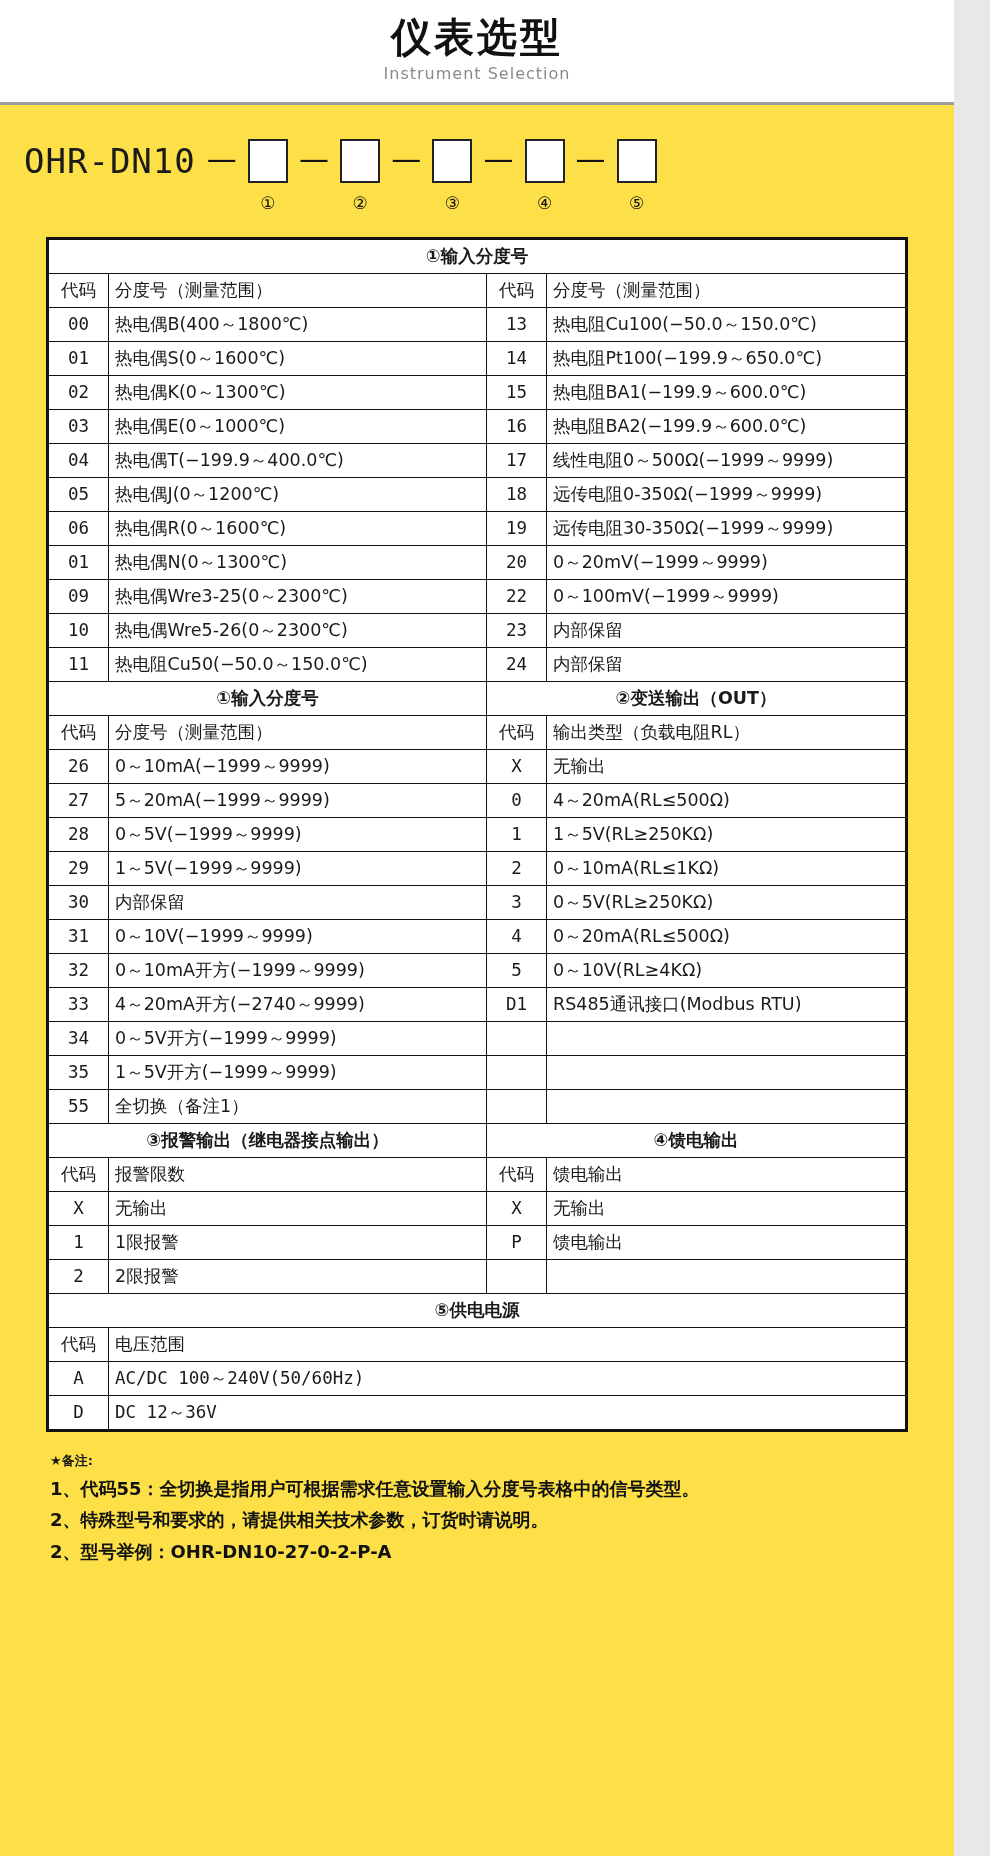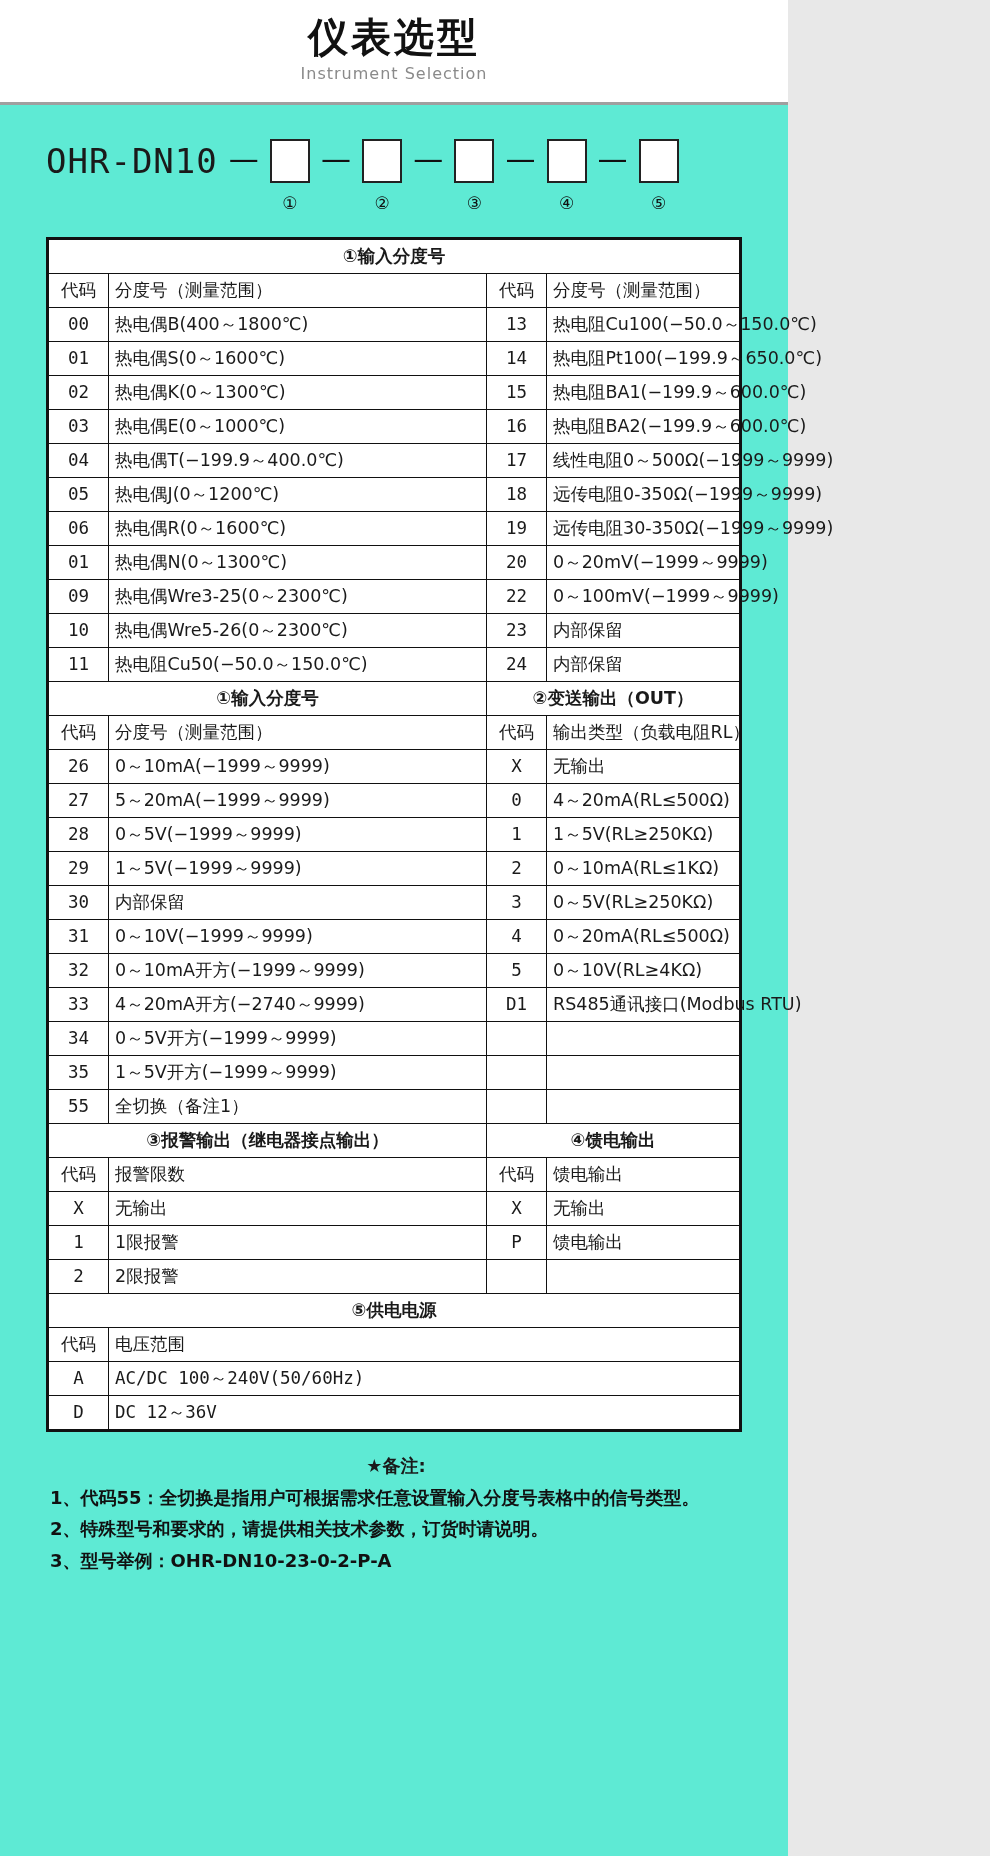--- a/index.html
+++ b/index.html
@@ -8,24 +8,24 @@
     background: #e8e8e8;
   }
   body {
     width: 990px;
     height: 1856px;
     font-family: "DejaVu Sans", "Liberation Sans", sans-serif;
     color: #1a1a1a;
     overflow: hidden;
   }
   .page {
-    width: 788px;
+    width: 954px;
     height: 1856px;
     position: relative;
-    background: #5eead4;
+    background: #fde047;
   }
   
   .header {
     background: #ffffff;
     height: 105px;
     text-align: center;
     padding-top: 14px;
     box-sizing: border-box;
     border-bottom: 3px solid #9f9f9f;
   }
@@ -38,21 +38,21 @@
   }
   .header .title-en {
     font-size: 16px;
     color: #8a8a8a;
     letter-spacing: 1px;
     margin-top: 4px;
   }
   
   .model-row {
     margin: 30px 0 0 0;
-    padding-left: 46px;
+    padding-left: 24px;
     height: 96px;
     position: relative;
   }
   .model-name {
     font-family: "DejaVu Sans Mono", "Liberation Mono", monospace;
     font-size: 34px;
     letter-spacing: 1px;
     display: inline-block;
     vertical-align: top;
     margin-top: 6px;
@@ -134,22 +134,21 @@
   td.empty { background: #fff; }
   .mono { font-family: "DejaVu Sans Mono", "Liberation Mono", monospace; }
   
   .notes {
     margin: 18px 46px 0 50px;
     font-size: 18px;
     line-height: 1.75;
   }
   .notes .note-title {
     font-weight: bold;
-    font-size: 18px;
-    text-align: center;
+    font-size: 13px;
   }
   .notes .note-line {
     font-weight: bold;
     color: #111;
   }
 </style>
 </head>
 <body>
 
 <div class="page">
@@ -399,16 +398,16 @@
         </tr>
 
       </tbody>
     </table>
   </div>
 
   <div class="notes">
     <div class="note-title">★备注:</div>
     <div class="note-line">1、代码55：全切换是指用户可根据需求任意设置输入分度号表格中的信号类型。</div>
     <div class="note-line">2、特殊型号和要求的，请提供相关技术参数，订货时请说明。</div>
-    <div class="note-line">3、型号举例：OHR-DN10-23-0-2-P-A</div>
+    <div class="note-line">2、型号举例：OHR-DN10-27-0-2-P-A</div>
   </div>
 
 </div>
 
 </body></html>

